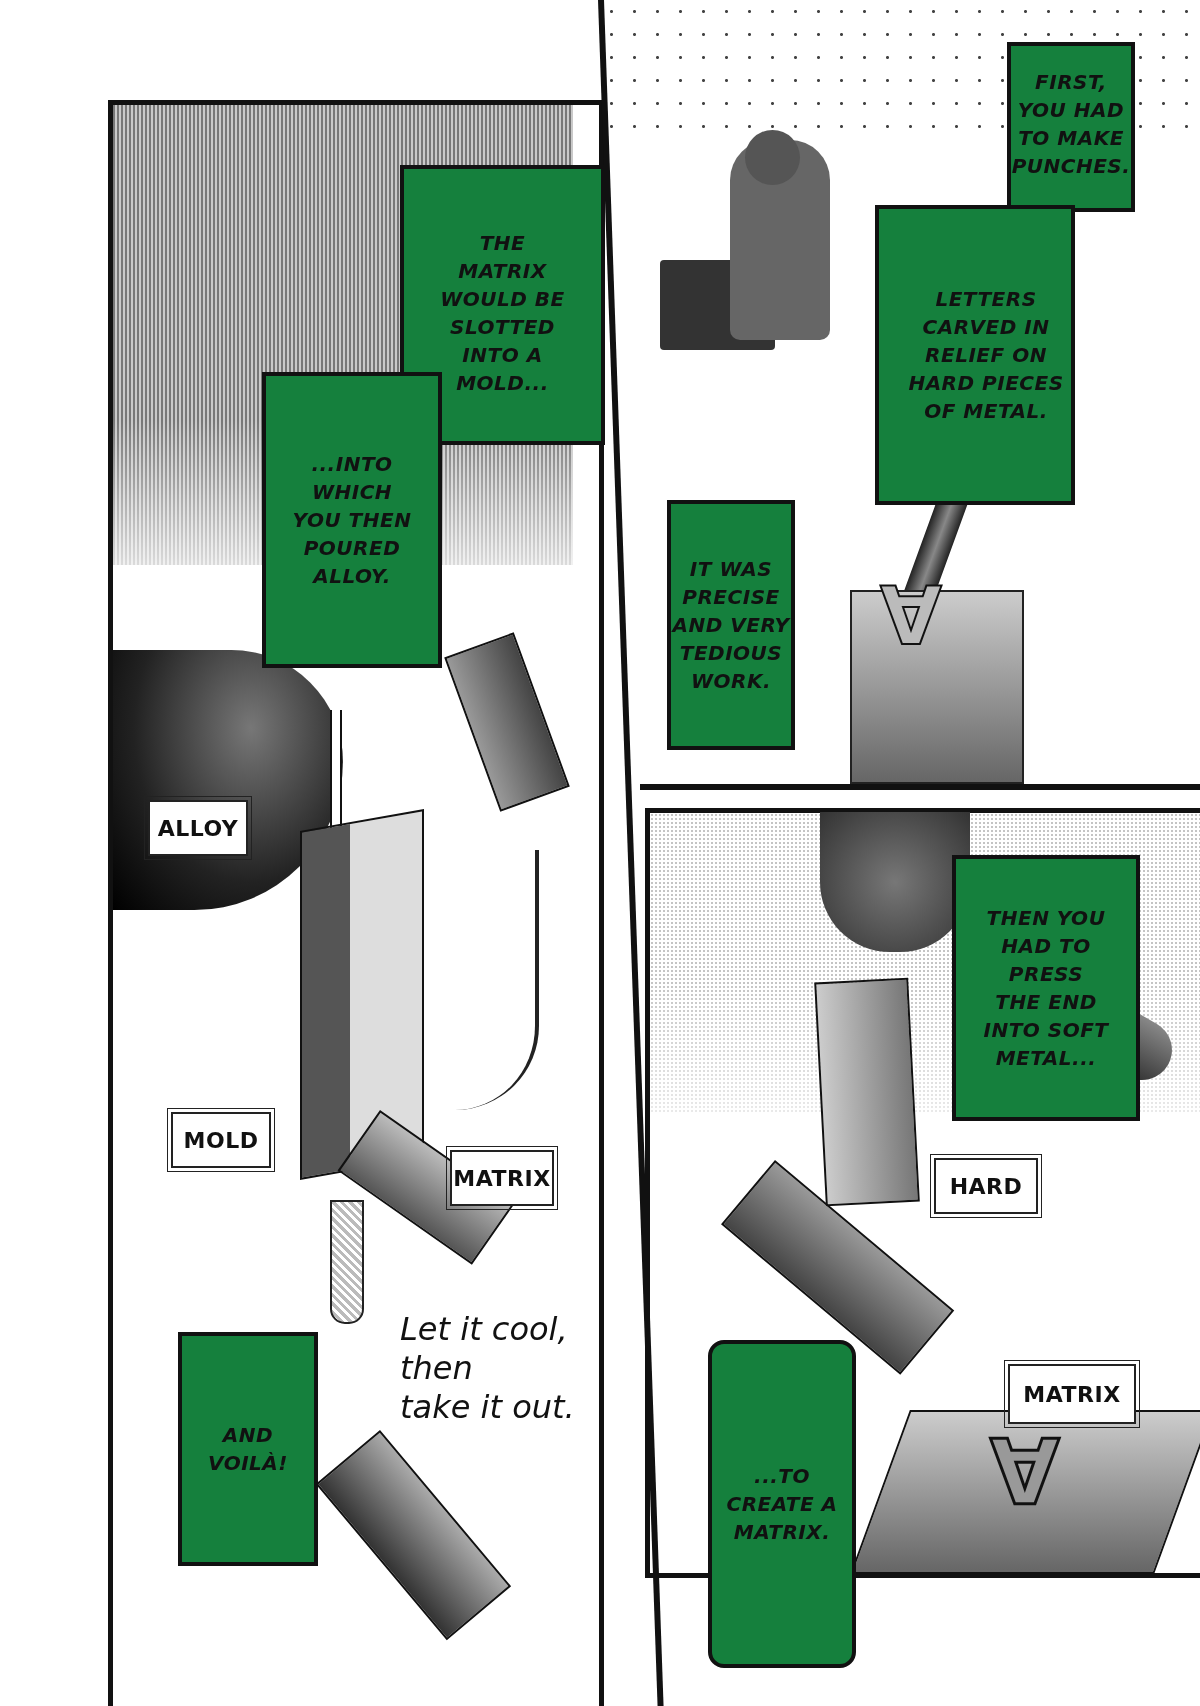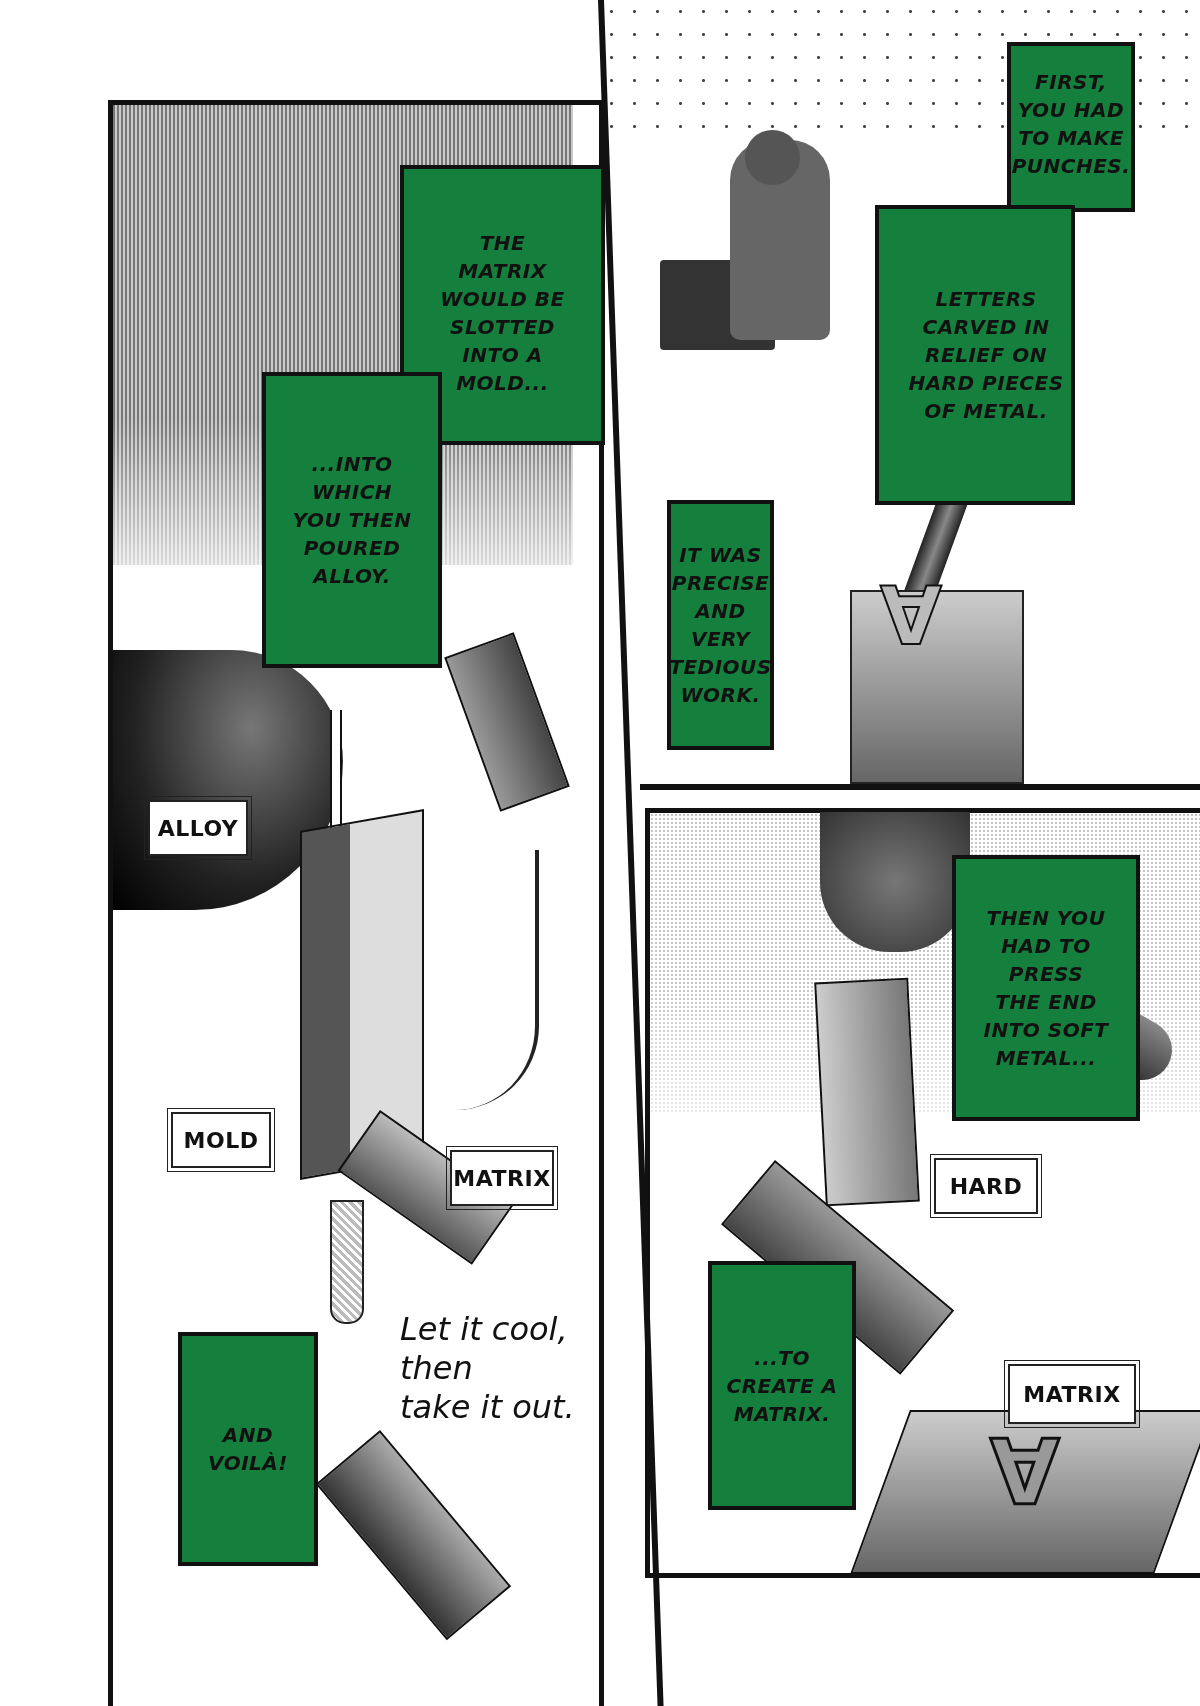--- a/index.html
+++ b/index.html
@@ -101,36 +101,36 @@
 TO MAKE
 PUNCHES.</span>
   </div>
 <div class="caption" style="left:875px;top:205px;width:200px;height:300px;padding-left:22px;">
     <span>LETTERS
 CARVED IN
 RELIEF ON
 HARD PIECES
 OF METAL.</span>
   </div>
-<div class="caption" style="left:667px;top:500px;width:107px;height:250px;">
+<div class="caption" style="left:667px;top:500px;width:128px;height:250px;">
     <span>IT WAS
 PRECISE
 AND VERY
 TEDIOUS
 WORK.</span>
   </div>
 
 <div class="caption" style="left:952px;top:855px;width:188px;height:266px;">
     <span>THEN YOU
 HAD TO
 PRESS
 THE END
 INTO SOFT
 METAL...</span>
   </div>
-<div class="caption" style="left:708px;top:1261px;width:148px;height:249px;">
+<div class="caption" style="left:708px;top:1340px;width:148px;height:328px;border-radius:16px;">
     <span>...TO
 CREATE A
 MATRIX.</span>
   </div>
 
 <div class="label" style="left:934px;top:1158px;width:100px;height:52px;">HARD</div>
 <div class="label" style="left:1008px;top:1364px;width:124px;height:56px;">MATRIX</div>
 
 </body></html>

